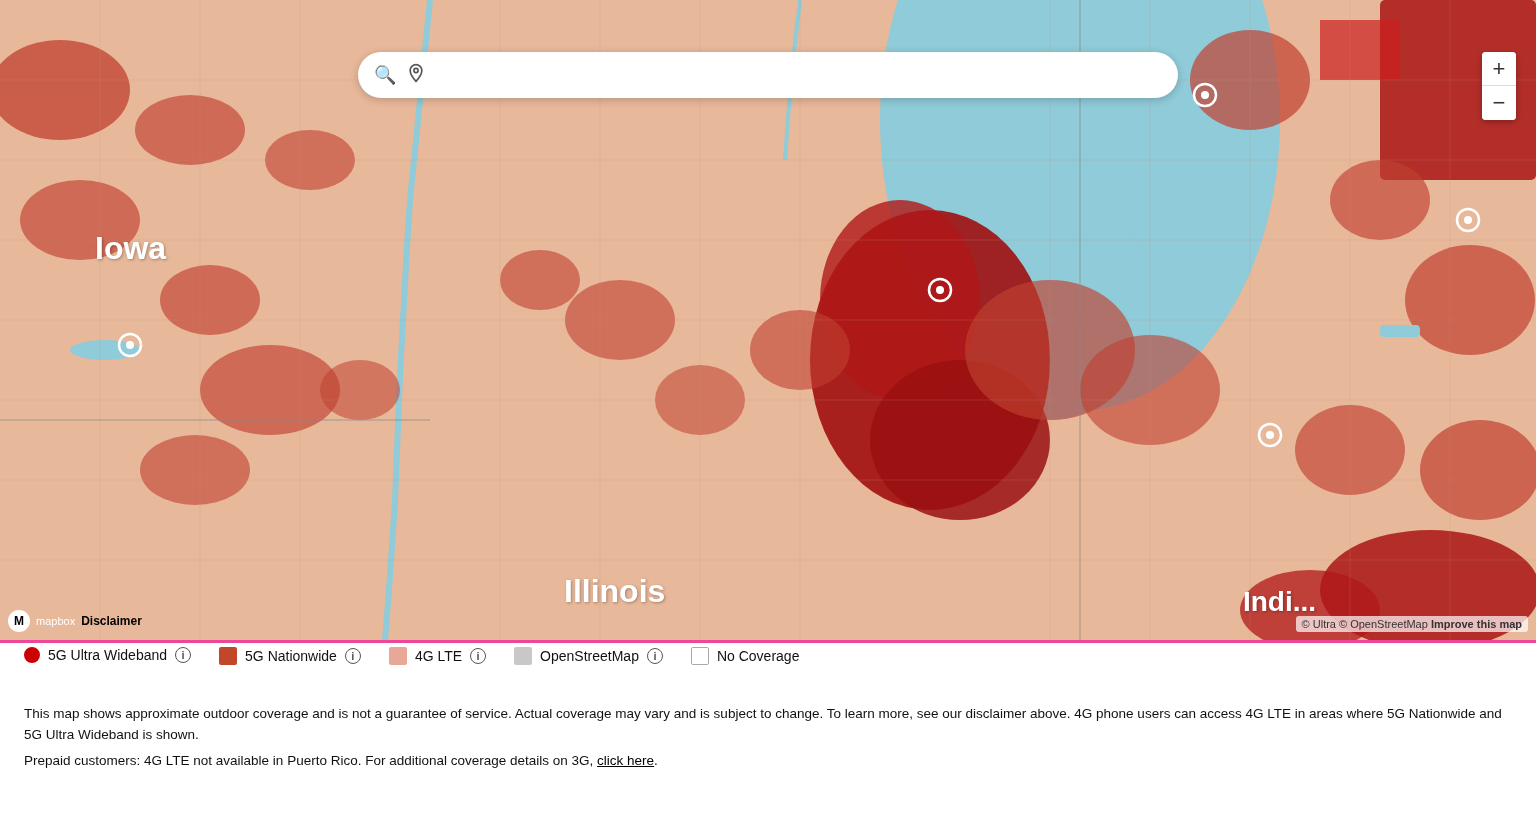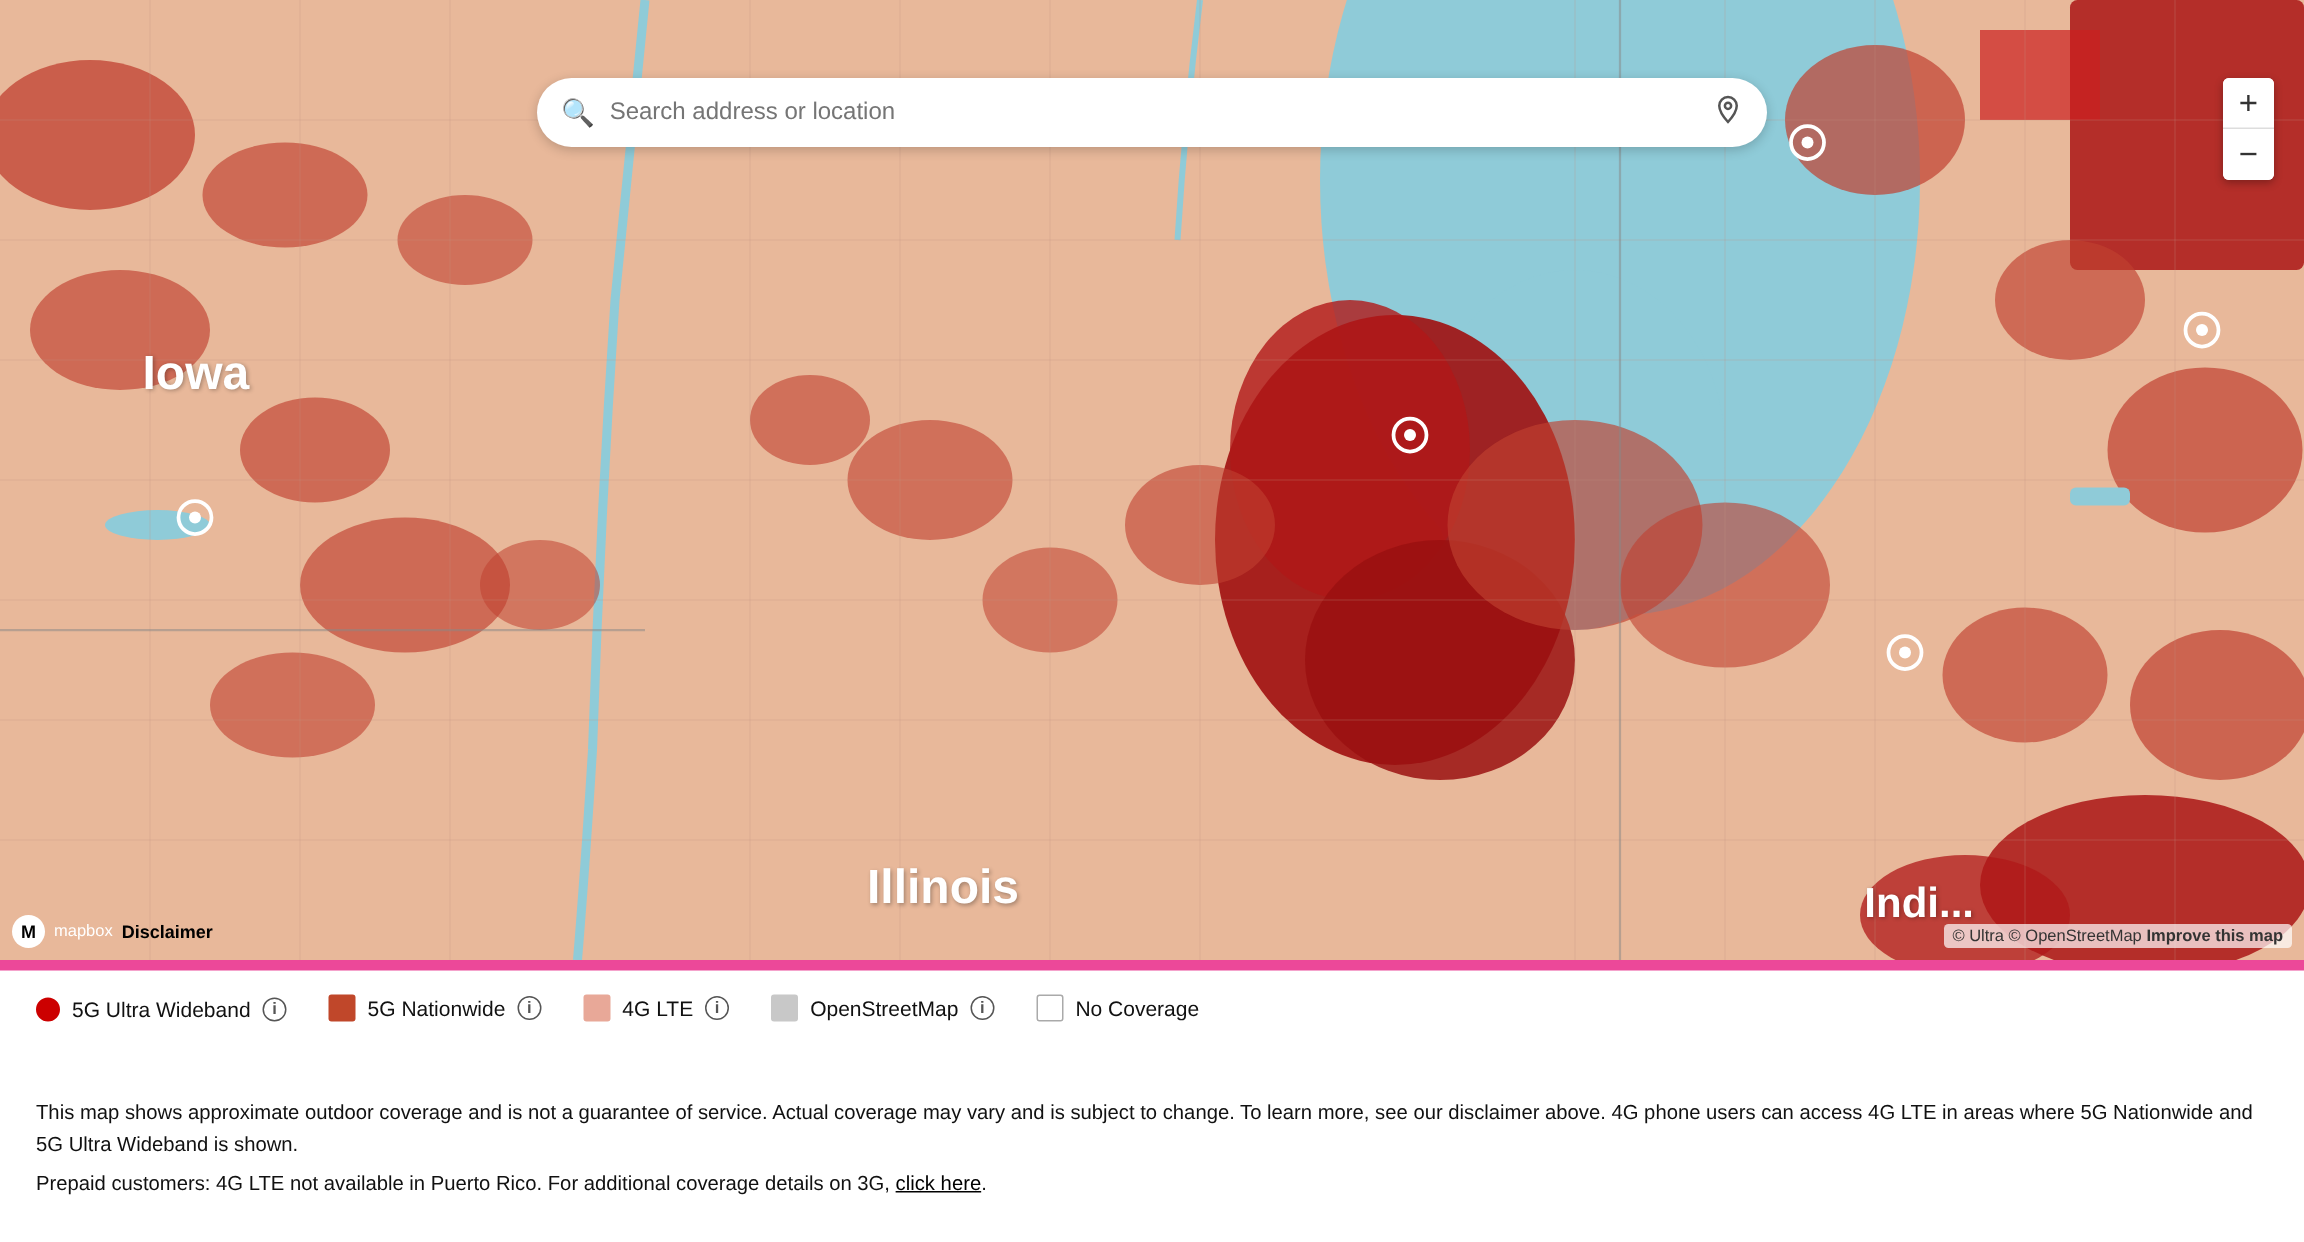--- a/index.html
+++ b/index.html
@@ -98,21 +98,21 @@
       color: #fff;
       font-size: 32px;
       font-weight: 700;
       text-shadow: 1px 1px 3px rgba(0,0,0,0.3);
       pointer-events: none;
       z-index: 5;
       text-align: center;
     }
 
     .label-iowa { top: 230px; left: 95px; }
-    .label-illinois { bottom: 30px; left: 578px; }
+    .label-illinois { bottom: 30px; left: 564px; }
     .label-indiana { bottom: 22px; right: 220px; font-size: 28px; }
 
     
     .map-attribution {
       position: absolute;
       bottom: 8px;
       right: 8px;
       z-index: 10;
       font-size: 11px;
       color: #333;
@@ -156,25 +156,25 @@
       color: #000000;
       font-weight: 600;
       font-size: 12px;
       text-decoration: none;
       cursor: pointer;
     }
 
     
     .legend {
       display: flex;
-      align-items: flex-end;
+      align-items: flex-start;
       gap: 28px;
-      padding: 16px 24px;
-      background: #fff;
-      border-top: 7px solid #ec4899;
+      padding: 4px 24px;
+      background: #fff;
+      border-top: 3px solid #ec4899;
     }
 
     .legend-item {
       display: flex;
       align-items: center;
       gap: 8px;
       font-size: 14px;
       color: #111;
     }
 
@@ -318,21 +318,20 @@
     <circle cx="1270" cy="435" r="11" fill="none" stroke="#fff" stroke-width="2.5"></circle>
     <circle cx="1270" cy="435" r="4" fill="#fff"></circle>
   </svg>
 
   <div class="map-label label-iowa">Iowa</div>
   <div class="map-label label-illinois">Illinois</div>
   <div class="map-label label-indiana">Indi...</div>
 
   <div class="search-bar">
     <span class="search-icon">🔍</span>
-    <input type="text" class="search-input" placeholder="Search address or location" style="">
     <span class="location-icon">
       <svg width="20" height="20" viewBox="0 0 24 24" fill="none" stroke="#555" stroke-width="2">
         <path d="M12 2C8.13 2 5 5.13 5 9c0 5.25 7 13 7 13s7-7.75 7-13c0-3.87-3.13-7-7-7zm0 9.5c-1.38 0-2.5-1.12-2.5-2.5s1.12-2.5 2.5-2.5 2.5 1.12 2.5 2.5-1.12 2.5-2.5 2.5z"></path>
       </svg>
     </span>
   </div>
 
   <div class="zoom-controls">
     <button class="zoom-btn">+</button>
     <button class="zoom-btn">−</button>

